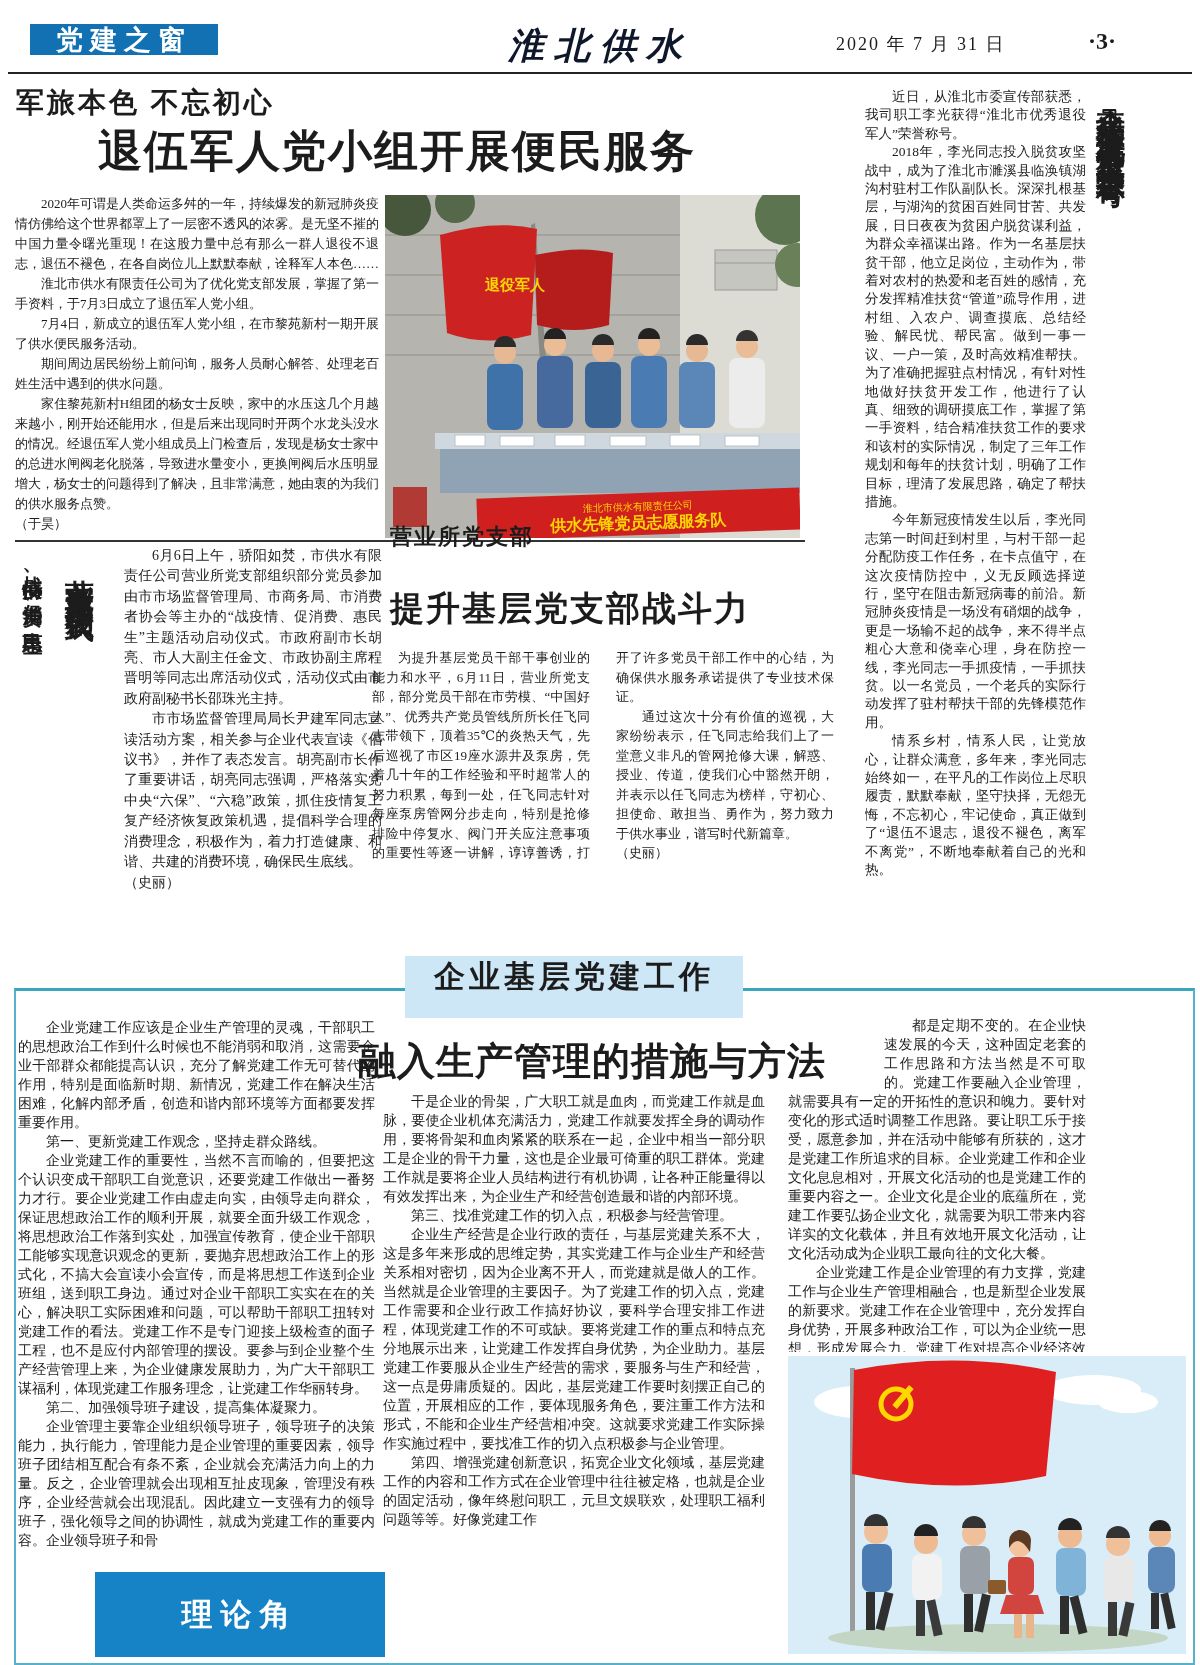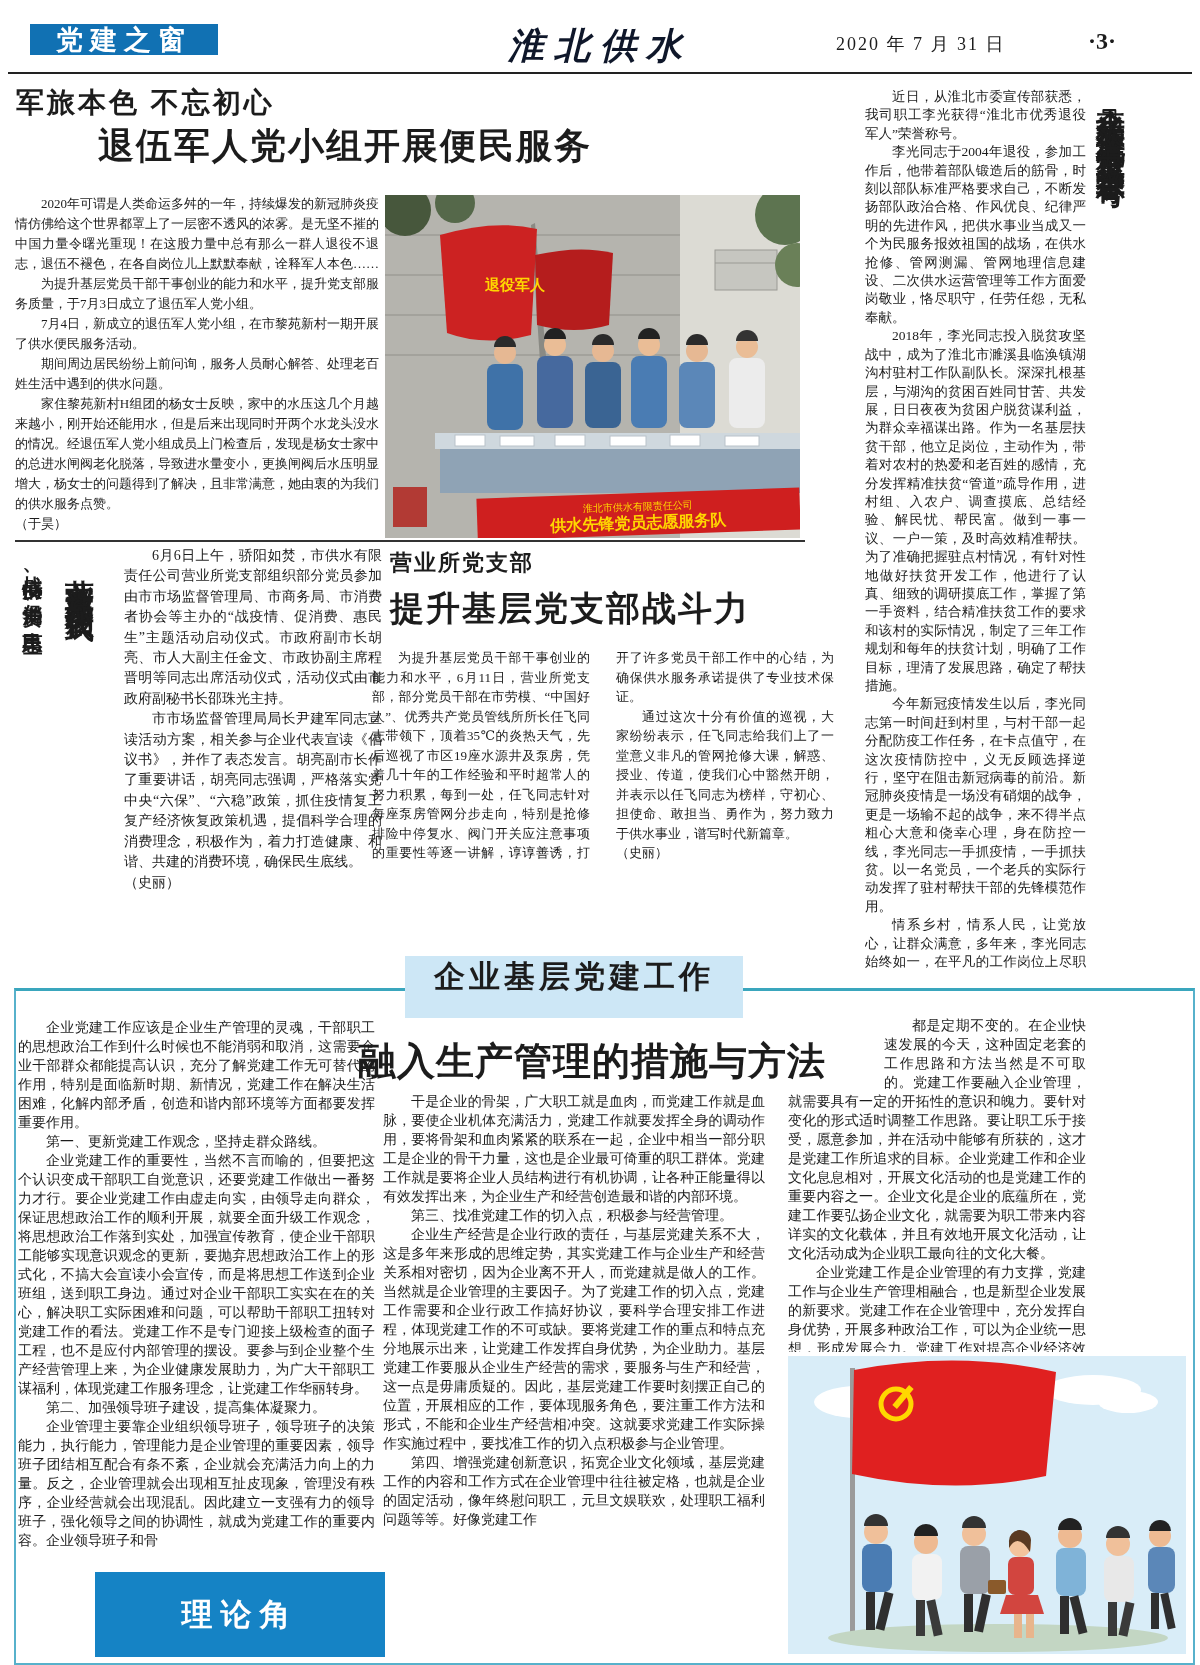--- a/index.html
+++ b/index.html
@@ -12,33 +12,33 @@
   
   #hdr-box{left:30px;top:24px;width:188px;height:31px;background:#1171b3;color:#fff;
            display:flex;align-items:center;justify-content:center;font-size:27px;font-weight:bold;letter-spacing:7px;}
   #masthead{left:465px;top:22px;width:270px;text-align:center;color:#0f172a;font-size:36px;font-weight:bold;
             letter-spacing:10px;font-style:italic;}
   #hdr-date{left:820px;top:32px;width:260px;font-size:18px;letter-spacing:2px;margin-left:16px;}
   #hdr-page{left:1088px;top:28px;width:100px;font-size:24px;font-weight:bold;}
   .hrule{background:#222;height:2px;}
   
   #lead-kicker{left:16px;top:84px;font-size:28px;font-weight:bold;letter-spacing:3px;}
-  #lead-head{left:98px;top:122px;width:660px;font-size:36px;font-weight:900;letter-spacing:2px;}
+  #lead-head{left:98px;top:122px;width:660px;font-size:44px;font-weight:900;letter-spacing:2px;}
   #lead-body{left:15px;top:194px;width:364px;height:344px;font-size:13px;line-height:20px;overflow:hidden;}
   
   #photo{left:385px;top:195px;width:415px;height:343px;background:#b9b9b3;}
   
   #honor-body{left:865px;top:88px;width:221px;height:884px;font-size:13.5px;line-height:18.4px;overflow:hidden;}
   #honor-head{left:1096px;top:85px;height:600px;writing-mode:vertical-rl;font-size:29px;font-weight:900;
               letter-spacing:4px;line-height:1;}
   
   #launch-title{left:60px;top:556px;height:380px;writing-mode:vertical-rl;font-size:29px;font-weight:900;letter-spacing:3px;}
   #launch-sub{left:20px;top:560px;height:360px;writing-mode:vertical-rl;font-size:20px;font-weight:bold;letter-spacing:2px;}
   #launch-body{left:124px;top:546px;width:258px;height:408px;font-size:14px;line-height:20.4px;overflow:hidden;}
-  #patrol-kicker{left:390px;top:548px;font-size:22px;font-weight:bold;letter-spacing:2px;}
+  #patrol-kicker{left:390px;top:522px;font-size:22px;font-weight:bold;letter-spacing:2px;}
   #patrol-head{left:390px;top:586px;font-size:34px;font-weight:900;letter-spacing:2px;}
   #patrol-body{left:372px;top:648px;width:462px;height:296px;column-count:2;column-gap:26px;
                font-size:13px;line-height:19.5px;overflow:hidden;}
   
   #theory-box{left:14px;top:988px;width:1177px;height:672px;border:2px solid #57b1cb;border-top:3px solid #3aa6bd;}
   #theory-label{left:405px;top:956px;width:338px;height:62px;background:#cde7f6;display:flex;align-items:flex-start;
                 justify-content:center;font-size:31px;font-weight:700;letter-spacing:4px;}
   #theory-head{left:300px;top:1036px;width:584px;font-size:38px;font-weight:900;letter-spacing:1px;text-align:center;}
   .tcol{font-size:14px;line-height:19px;overflow:hidden;}
   #tcol1{left:18px;top:1018px;width:357px;height:546px;}
@@ -60,21 +60,21 @@
   </div>
   <div class="abs" id="masthead">淮北供水</div>
   <div class="abs" id="hdr-date">2020 年 7 月 31 日</div>
   <div class="abs" id="hdr-page">·3·</div>
   <div class="abs hrule" style="left:8px;top:72px;width:1184px;"></div>
 
   <div class="abs sans" id="lead-kicker">军旅本色 不忘初心</div>
   <div class="abs sans" id="lead-head">退伍军人党小组开展便民服务</div>
   <div class="abs art" id="lead-body">
     <p>2020年可谓是人类命运多舛的一年，持续爆发的新冠肺炎疫情仿佛给这个世界都罩上了一层密不透风的浓雾。是无坚不摧的中国力量令曙光重现！在这股力量中总有那么一群人退役不退志，退伍不褪色，在各自岗位儿上默默奉献，诠释军人本色……</p>
-    <p>为提升基层党员干部干事创业的能力和水平，提升党支部服务质量，于7月3日成立了退伍军人党小组。</p>
+    <p>淮北市供水有限责任公司为了优化党支部发展，掌握了第一手资料，于7月3日成立了退伍军人党小组。</p>
     <p>7月4日，新成立的退伍军人党小组，在市黎苑新村一期开展了供水便民服务活动。</p>
     <p>期间周边居民纷纷上前问询，服务人员耐心解答、处理老百姓生活中遇到的供水问题。</p>
     <p>家住黎苑新村H组团的杨女士反映，家中的水压这几个月越来越小，刚开始还能用水，但是后来出现同时开两个水龙头没水的情况。经退伍军人党小组成员上门检查后，发现是杨女士家中的总进水闸阀老化脱落，导致进水量变小，更换闸阀后水压明显增大，杨女士的问题得到了解决，且非常满意，她由衷的为我们的供水服务点赞。</p>
     <p class="byline">（于昊）</p>
   </div>
 
   <div class="abs" id="photo">
     <svg width="415" height="343" viewBox="0 0 415 343">
       <rect x="0" y="0" width="415" height="343" fill="#b5b4ae"></rect>
       <g stroke="#a3a29c" stroke-width="2">
@@ -145,21 +145,20 @@
         <rect x="92" y="298" width="323" height="42" fill="#cf1f1f"></rect>
         <text x="253" y="315" font-size="10" fill="#ffd700" text-anchor="middle" font-family="Liberation Sans, DejaVu Sans, sans-serif">淮北市供水有限责任公司</text>
         <text x="253" y="333" font-size="16" font-weight="bold" fill="#ffd700" text-anchor="middle" font-family="Liberation Sans, DejaVu Sans, sans-serif">供水先锋党员志愿服务队</text>
       </g>
     </svg>
   </div>
 
   <div class="abs sans" id="honor-head">李光获得『淮北市优秀退役军人』荣誉称号</div>
   <div class="abs art" id="honor-body">
     <p>近日，从淮北市委宣传部获悉，我司职工李光获得“淮北市优秀退役军人”荣誉称号。</p>
-    <p>李光同志于2004年退役，参加工作后，他带着部队锻造后的筋骨，时刻以部队标准严格要求自己，不断发扬部队政治合格、作风优良、纪律严明的先进作风，把供水事业当成又一个为民服务报效祖国的战场，在供水抢修、管网测漏、管网地理信息建设、二次供水运营管理等工作方面爱岗敬业，恪尽职守，任劳任怨，无私奉献。</p>
     <p>2018年，李光同志投入脱贫攻坚战中，成为了淮北市濉溪县临涣镇湖沟村驻村工作队副队长。深深扎根基层，与湖沟的贫困百姓同甘苦、共发展，日日夜夜为贫困户脱贫谋利益，为群众幸福谋出路。作为一名基层扶贫干部，他立足岗位，主动作为，带着对农村的热爱和老百姓的感情，充分发挥精准扶贫“管道”疏导作用，进村组、入农户、调查摸底、总结经验、解民忧、帮民富。做到一事一议、一户一策，及时高效精准帮扶。为了准确把握驻点村情况，有针对性地做好扶贫开发工作，他进行了认真、细致的调研摸底工作，掌握了第一手资料，结合精准扶贫工作的要求和该村的实际情况，制定了三年工作规划和每年的扶贫计划，明确了工作目标，理清了发展思路，确定了帮扶措施。</p>
     <p>今年新冠疫情发生以后，李光同志第一时间赶到村里，与村干部一起分配防疫工作任务，在卡点值守，在这次疫情防控中，义无反顾选择逆行，坚守在阻击新冠病毒的前沿。新冠肺炎疫情是一场没有硝烟的战争，更是一场输不起的战争，来不得半点粗心大意和侥幸心理，身在防控一线，李光同志一手抓疫情，一手抓扶贫。以一名党员，一个老兵的实际行动发挥了驻村帮扶干部的先锋模范作用。</p>
     <p>情系乡村，情系人民，让党放心，让群众满意，多年来，李光同志始终如一，在平凡的工作岗位上尽职履责，默默奉献，坚守抉择，无怨无悔，不忘初心，牢记使命，真正做到了“退伍不退志，退役不褪色，离军不离党”，不断地奉献着自己的光和热。</p>
 
   </div>
 
   <div class="abs divider" style="left:15px;top:540px;width:790px;height:2px;"></div>
 
   <div class="abs sans" id="launch-sub">战疫情、促消费、惠民生</div>
   <div class="abs sans" id="launch-title">营业所党支部参加启动仪式</div>

